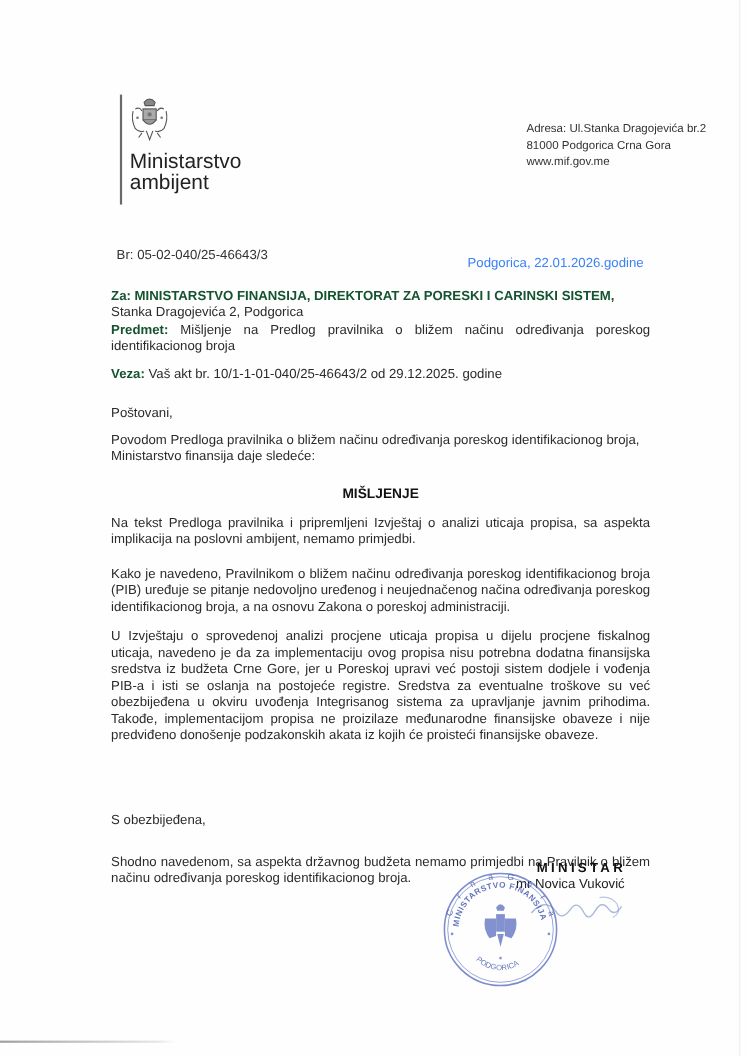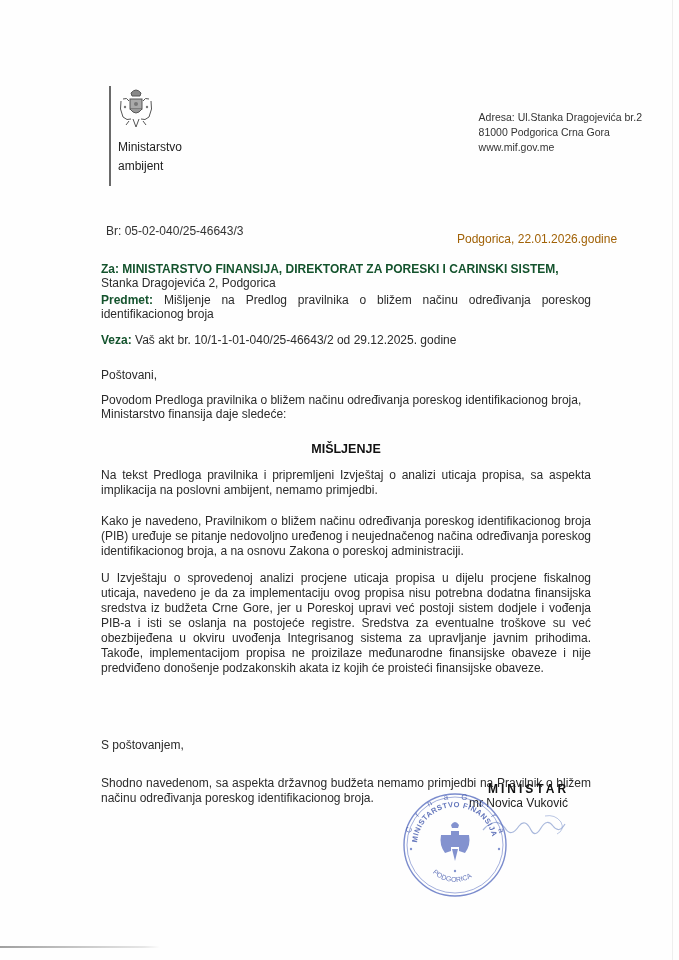--- a/index.html
+++ b/index.html
@@ -7,26 +7,26 @@
     width:679px; height:960px; background:#fdfdfd; position:relative; overflow:hidden;
     font-family:"Liberation Sans", sans-serif; color:#2a2a2a;
   }
   .page { position:absolute; inset:0; background:#fefefe; }
   .edge-shadow { position:absolute; left:0; bottom:12px; width:160px; height:2px;
     background:linear-gradient(90deg,#777,#ddd 90%,transparent); opacity:.7; }
   .right-edge { position:absolute; right:6px; top:0; bottom:0; width:1px; background:#eee; }
 
   .logo-bar { position:absolute; left:109px; top:86px; width:2px; height:100px; background:#6a6a6a; }
   .coat { position:absolute; left:117px; top:87px; width:38px; height:46px; }
-  .ministry { position:absolute; left:118px; top:138px; font-size:12px; line-height:19px; color:#222; }
+  .ministry { position:absolute; left:118px; top:138px; font-size:19px; line-height:19px; color:#222; }
 
   .address { position:absolute; right:37px; top:110px; text-align:left; font-size:10.5px; line-height:15px; color:#333; }
 
   .ref { position:absolute; left:106px; top:224px; font-size:12px; color:#333; }
-  .date { position:absolute; left:425px; top:232px; font-size:12px; color:#a16207;margin-left:32px; }
+  .date { position:absolute; left:425px; top:232px; font-size:12px; color:#3b82f6; }
 
   .block { position:absolute; left:101px; width:490px; font-size:12px; line-height:14px; color:#2b2b2b; }
   .b { font-weight:bold; color:#14532d; }
   .justify-last { text-align:justify; text-align-last:left; }
   .it { }
 
   .za { top:262px; }
   .predmet { top:293px; }
   .veza { top:333px; }
   .greeting { top:368px; }
@@ -103,21 +103,21 @@
     <span>Povodom </span><span class="it">Predloga pravilnika o bližem načinu određivanja poreskog identifikacionog broja</span><span>, Ministarstvo finansija daje sledeće:</span>
   </div>
 
   <div class="heading">MIŠLJENJE</div>
 
   <div class="block p1 justify-last">Na tekst Predloga pravilnika i pripremljeni Izvještaj o analizi uticaja propisa, sa aspekta implikacija na poslovni ambijent, nemamo primjedbi.</div>
   <div class="block p2 justify-last">Kako je navedeno, Pravilnikom o bližem načinu određivanja poreskog identifikacionog broja (PIB) uređuje se pitanje nedovoljno uređenog i neujednačenog načina određivanja poreskog identifikacionog broja, a na osnovu Zakona o poreskoj administraciji.</div>
   <div class="block p3 justify-last">U Izvještaju o sprovedenoj analizi procjene uticaja propisa u dijelu procjene fiskalnog uticaja, navedeno je da za implementaciju ovog propisa nisu potrebna dodatna finansijska sredstva iz budžeta Crne Gore, jer u Poreskoj upravi već postoji sistem dodjele i vođenja PIB-a i isti se oslanja na postojeće registre. Sredstva za eventualne troškove su već obezbijeđena u okviru uvođenja Integrisanog sistema za upravljanje javnim prihodima. Takođe, implementacijom propisa ne proizilaze međunarodne finansijske obaveze i nije predviđeno donošenje podzakonskih akata iz kojih će proisteći finansijske obaveze.</div>
   <div class="block p4 justify-last">Shodno navedenom, sa aspekta državnog budžeta nemamo primjedbi na Pravilnik o bližem načinu određivanja poreskog identifikacionog broja.</div>
 
-  <div class="block closing">S poštovanjem,</div>
+  <div class="block closing">S obezbijeđena,</div>
 
   <div class="sign-title">MINISTAR</div>
   <div class="sign-name">mr Novica Vuković</div>
 
   <svg class="signature" viewBox="0 0 100 40">
     <path d="M8 22 Q20 8 30 20 Q36 30 44 18 Q50 10 56 22 Q60 30 66 20 Q72 10 78 18 Q84 26 90 16" fill="none" stroke="#8ca0d0" stroke-width="1.2" opacity="0.75"></path>
     <path d="M70 8 Q80 6 86 14 Q90 22 82 26" fill="none" stroke="#8ca0d0" stroke-width="1" opacity="0.6"></path>
   </svg>
 
   <svg class="stamp" viewBox="0 0 108 108">

